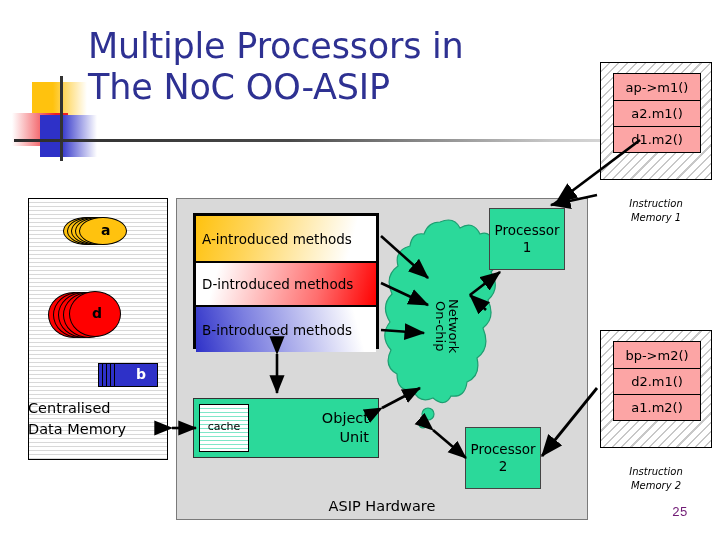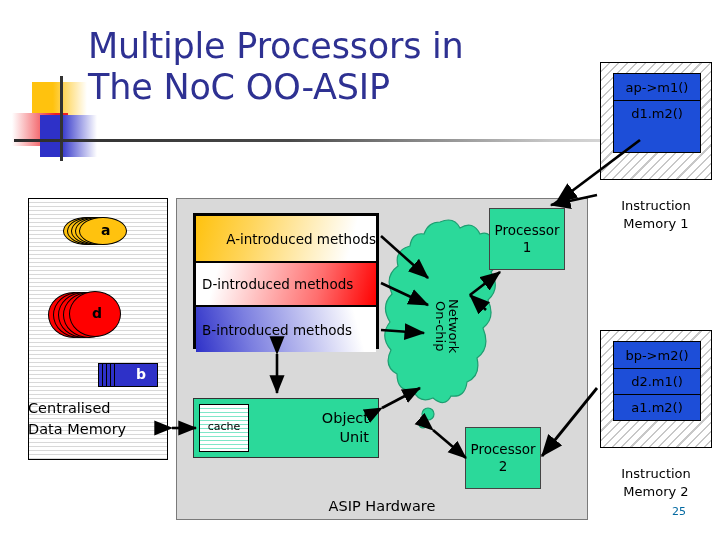--- a/index.html
+++ b/index.html
@@ -55,21 +55,21 @@
 
   
   #asip{left:176px;top:198px;width:412px;height:322px;background:#d9d9d9;border:1px solid #7a7a7a;}
   #asip-label{position:absolute;left:176px;top:498px;width:412px;text-align:center;
     font-size:14.5px;color:#000;}
 
   
   #methods{left:193px;top:213px;width:186px;height:136px;border:3px solid #000;}
   .mrow{position:absolute;left:0;width:100%;height:45px;box-sizing:border-box;
         display:flex;align-items:center;font-size:13.5px;color:#000;padding-left:6px;}
-  #m-a{top:0;background:linear-gradient(105deg,#FFC20E 0%,#FFD55B 30%,#FFFFFF 85%);justify-content:flex-end;}
+  #m-a{top:0;background:linear-gradient(105deg,#FFC20E 0%,#FFD55B 30%,#FFFFFF 85%);}
   #m-d{top:45px;height:46px;border-top:2px solid #000;border-bottom:2px solid #000;
        background:linear-gradient(285deg,#FF0000 0%,#FF6E6E 32%,#FFFFFF 88%);}
   #m-b{top:91px;height:45px;background:linear-gradient(75deg,#2E31C8 0%,#7C7FE0 30%,#FFFFFF 88%);}
 
   
   #omu{left:193px;top:398px;width:186px;height:60px;background:#2BD99A;border:1px solid #333;}
   #omu-text{position:absolute;left:242px;top:398px;width:132px;height:60px;
     font-size:14.5px;color:#000;text-align:right;line-height:1.28;
     display:flex;flex-direction:column;justify-content:center;padding-right:5px;box-sizing:border-box;}
   #cache{left:199px;top:404px;width:50px;height:48px;border:1px solid #000;
@@ -85,33 +85,33 @@
   #proc1{left:489px;top:208px;width:76px;height:62px;background:#2BD99A;border:1px solid #444;}
   #proc2{left:465px;top:427px;width:76px;height:62px;background:#2BD99A;border:1px solid #444;}
   .proc-lbl{position:absolute;font-size:13.5px;color:#000;text-align:center;line-height:1.25;
             display:flex;flex-direction:column;align-items:center;justify-content:center;}
 
   
   .imem{border:1.5px solid #000;
     background:repeating-linear-gradient(135deg,#ffffff 0px,#ffffff 5px,#c8c8c8 5px,#c8c8c8 6.5px);}
   #imem1{left:600px;top:62px;width:112px;height:118px;}
   #imem2{left:600px;top:330px;width:112px;height:118px;}
-  .imem-rows{position:absolute;border:1.5px solid #000;background:#1d4ed8;}
+  .imem-rows{position:absolute;border:1.5px solid #000;background:#fca5a5;}
   #imem1-rows{left:613px;top:73px;width:86px;height:78px;}
   #imem2-rows{left:613px;top:341px;width:86px;height:78px;}
   .irow{height:26px;box-sizing:border-box;display:flex;align-items:center;justify-content:center;
         font-size:13px;color:#000;}
   .irow+.irow{border-top:1.5px solid #000;}
-  .imem-lbl{position:absolute;width:112px;text-align:center;font-size:13px;color:#000;
-            line-height:1.35;}
+  .imem-lbl{position:absolute;width:112px;text-align:center;font-size:10px;color:#000;
+            line-height:1.35;font-style:italic;}
   #imem1-lbl{left:600px;top:197px;}
   #imem2-lbl{left:600px;top:465px;}
 
   
-  #pageno{position:absolute;left:672px;top:505px;font-size:11px;color:#0369a1;}
+  #pageno{position:absolute;left:672px;top:505px;font-size:13px;color:#701a75;font-family:Liberation Mono, monospace;}
 
   svg.ov{position:absolute;left:0;top:0;width:720px;height:540px;pointer-events:none;}
 </style>
 </head>
 <body>
 
 <div id="slide">
 
   <div class="logo-sq" id="logo-yellow"></div>
   <div class="logo-sq" id="logo-red"></div>
@@ -207,20 +207,21 @@
   <div class="proc-lbl" style="left:465px;top:427px;width:76px;height:62px;">
     <div>Processor</div>
     <div>2</div>
   </div>
 
   <div id="asip-label">ASIP Hardware</div>
 
   <div class="box imem" id="imem1"></div>
   <div class="imem-rows" id="imem1-rows">
     <div class="irow">ap-&gt;m1()</div>
+    <div class="irow">a2.m1()</div>
     <div class="irow">d1.m2()</div>
   </div>
   <div class="imem-lbl" id="imem1-lbl">
     <div>Instruction</div>
     <div>Memory 1</div>
   </div>
 
   <div class="box imem" id="imem2"></div>
   <div class="imem-rows" id="imem2-rows">
     <div class="irow">bp-&gt;m2()</div>

